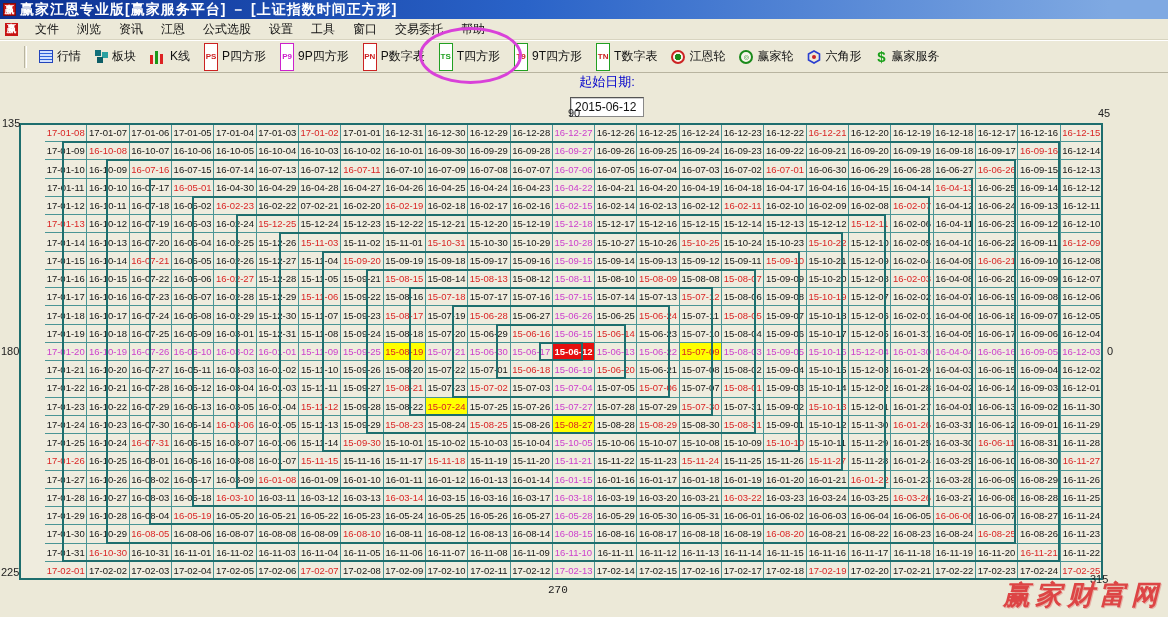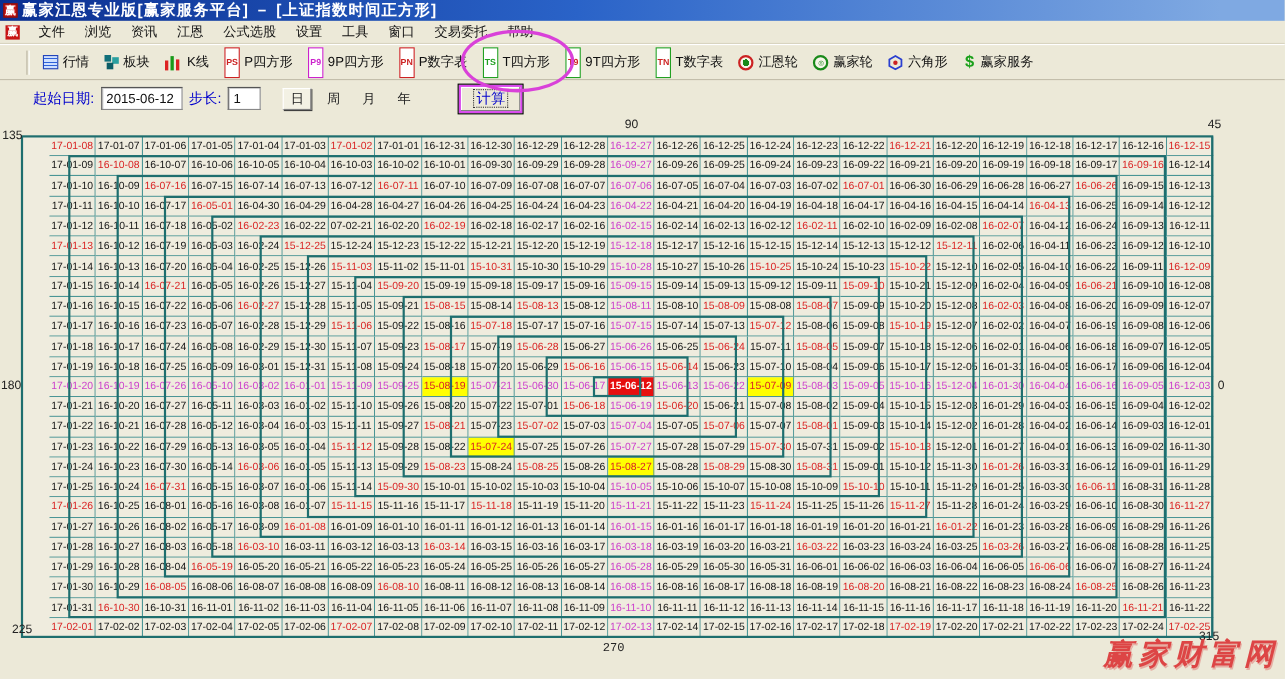--- a/index.html
+++ b/index.html
@@ -40,21 +40,21 @@
   .icon-wheel { width:14px; height:14px; border-radius:50%; border:2px solid #c22; background:
     radial-gradient(circle,#1a8a1a 0 3px,#f7f5ea 3px); }
   .icon-wheel2 { width:14px; height:14px; border-radius:50%; border:2px solid #1a8a1a; color:#1a8a1a;
     font-size:6px; display:flex; align-items:center; justify-content:center; background:#f7f5ea; }
   .icon-hex { width:14px; height:14px; }
   .icon-dollar { color:#1aa01a; font-size:15px; font-weight:bold; width:12px; text-align:center; }
   .circle-annotation { position:absolute; left:-14px; top:-14px; right:-16px; height:57px;
     border:3px solid #d941d9; border-radius:50%; pointer-events:none; z-index:20; }
 
   
-  .controlbar { height:33px; background:#ece9d8; display:flex; align-items:center; padding-left:30px; gap:6px; }
+  .controlbar { height:33px; background:#ece9d8; display:flex; align-items:center; padding-left:46px; gap:6px;flex-direction:column; }
   .ctl-label { color:#0000cc; font-size:13px; white-space:nowrap; }
   .ctl-input { background:#fff; border:1px solid #888; border-top-color:#555; border-left-color:#555;
     box-shadow:inset 1px 1px 0 #cfcfcf; font-size:12px; height:21px; padding:2px 4px; color:#111;
     font-family:Liberation Sans, sans-serif; }
   .inp-date { width:74px; } .inp-step { width:30px; margin-right:10px; }
   .period-btn { font-size:12px; color:#222; padding:2px 6px; margin:0 4px; }
   .period-btn.selected { background:#f3f1e4; border:1px solid #fff; border-right-color:#808080;
     border-bottom-color:#808080; box-shadow:1px 1px 0 #404040; }
   .calc-btn { margin-left:28px; font-size:13px; color:#0000cc; background:#ece9d8; padding:2px 12px;
     border:2px solid #d946ef; outline:1px solid #000; box-shadow:inset -1px -1px 0 #808080, inset 1px 1px 0 #fff; }
@@ -821,17 +821,17 @@
       <div class="ring" style="left: 42.32px; top: 17.24px; width: 997.36px; height: 420.52px;"></div>
       <div class="ring" style="left: -1px; top: -1px; width: 1084px; height: 457px;"></div>
     </div>
 </div>
 
 <span class="angle-label" style="left:2px;  top:117px;">135</span>
 <span class="angle-label" style="left:568px;top:107px;">90</span>
 <span class="angle-label" style="left:1098px;top:107px;">45</span>
 <span class="angle-label" style="left:1px;  top:345px;">180</span>
 <span class="angle-label" style="left:1107px;top:345px;">0</span>
-<span class="angle-label" style="left:11px;  top:566px;">225</span>
+<span class="angle-label" style="left:1px;  top:566px;">225</span>
 <span class="angle-label" style="left:548px;top:584px;font-family:Liberation Mono, monospace;">270</span>
 <span class="angle-label" style="left:1090px;top:573px;">315</span>
 
 <div class="watermark">赢家财富网</div>
 
 </body></html>

